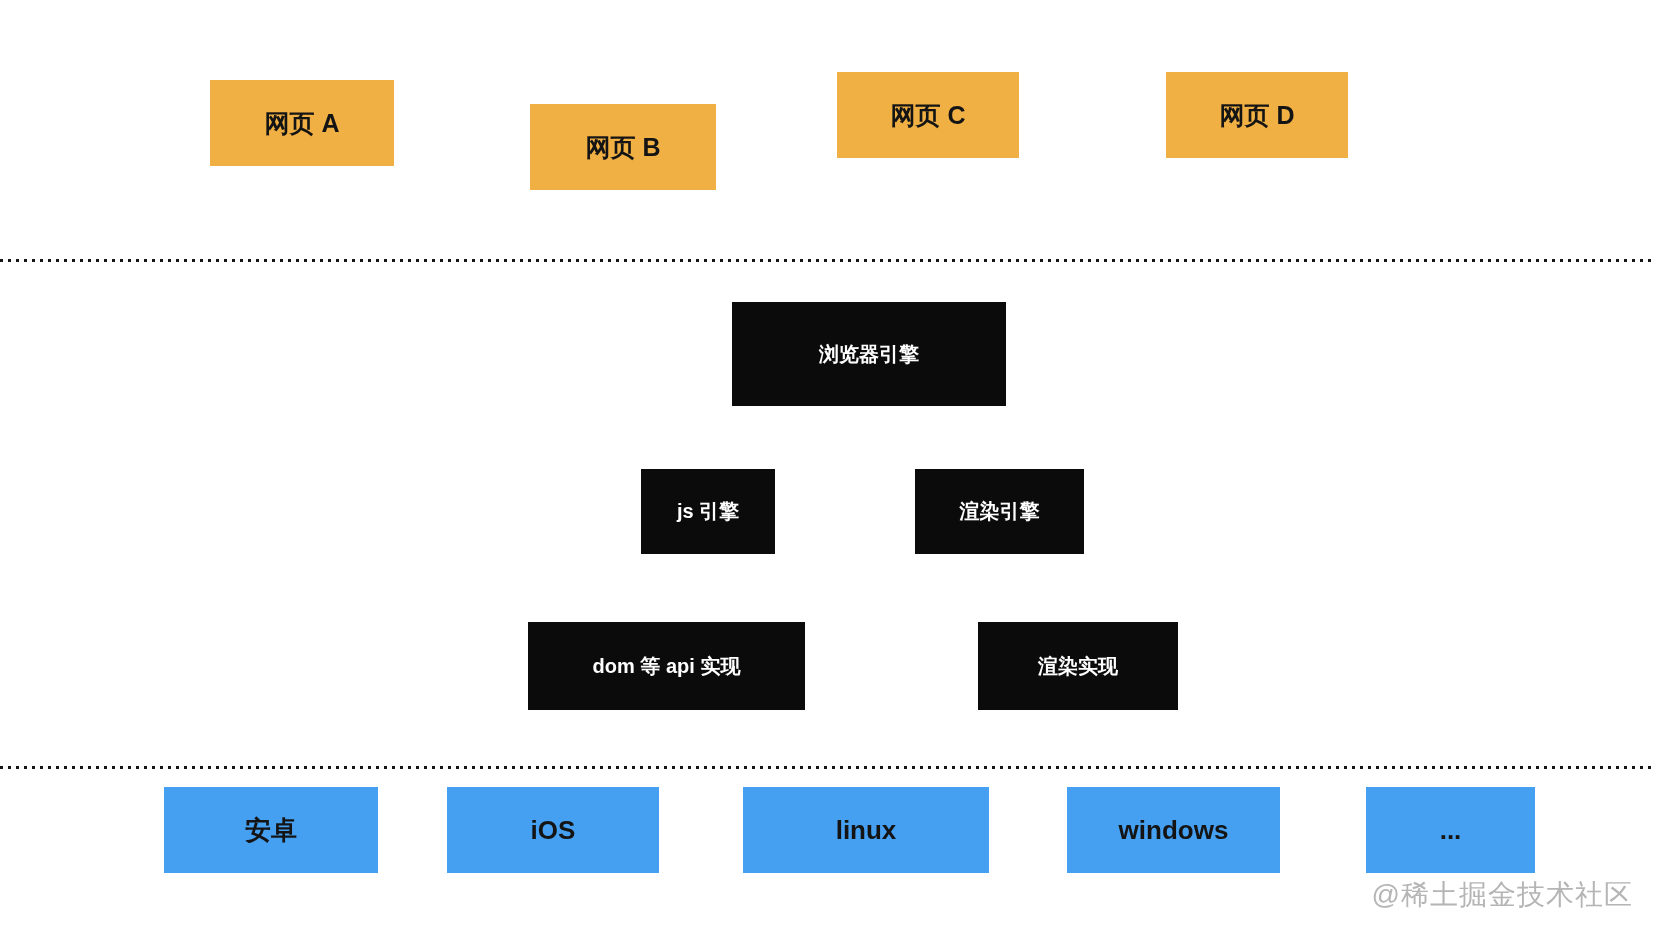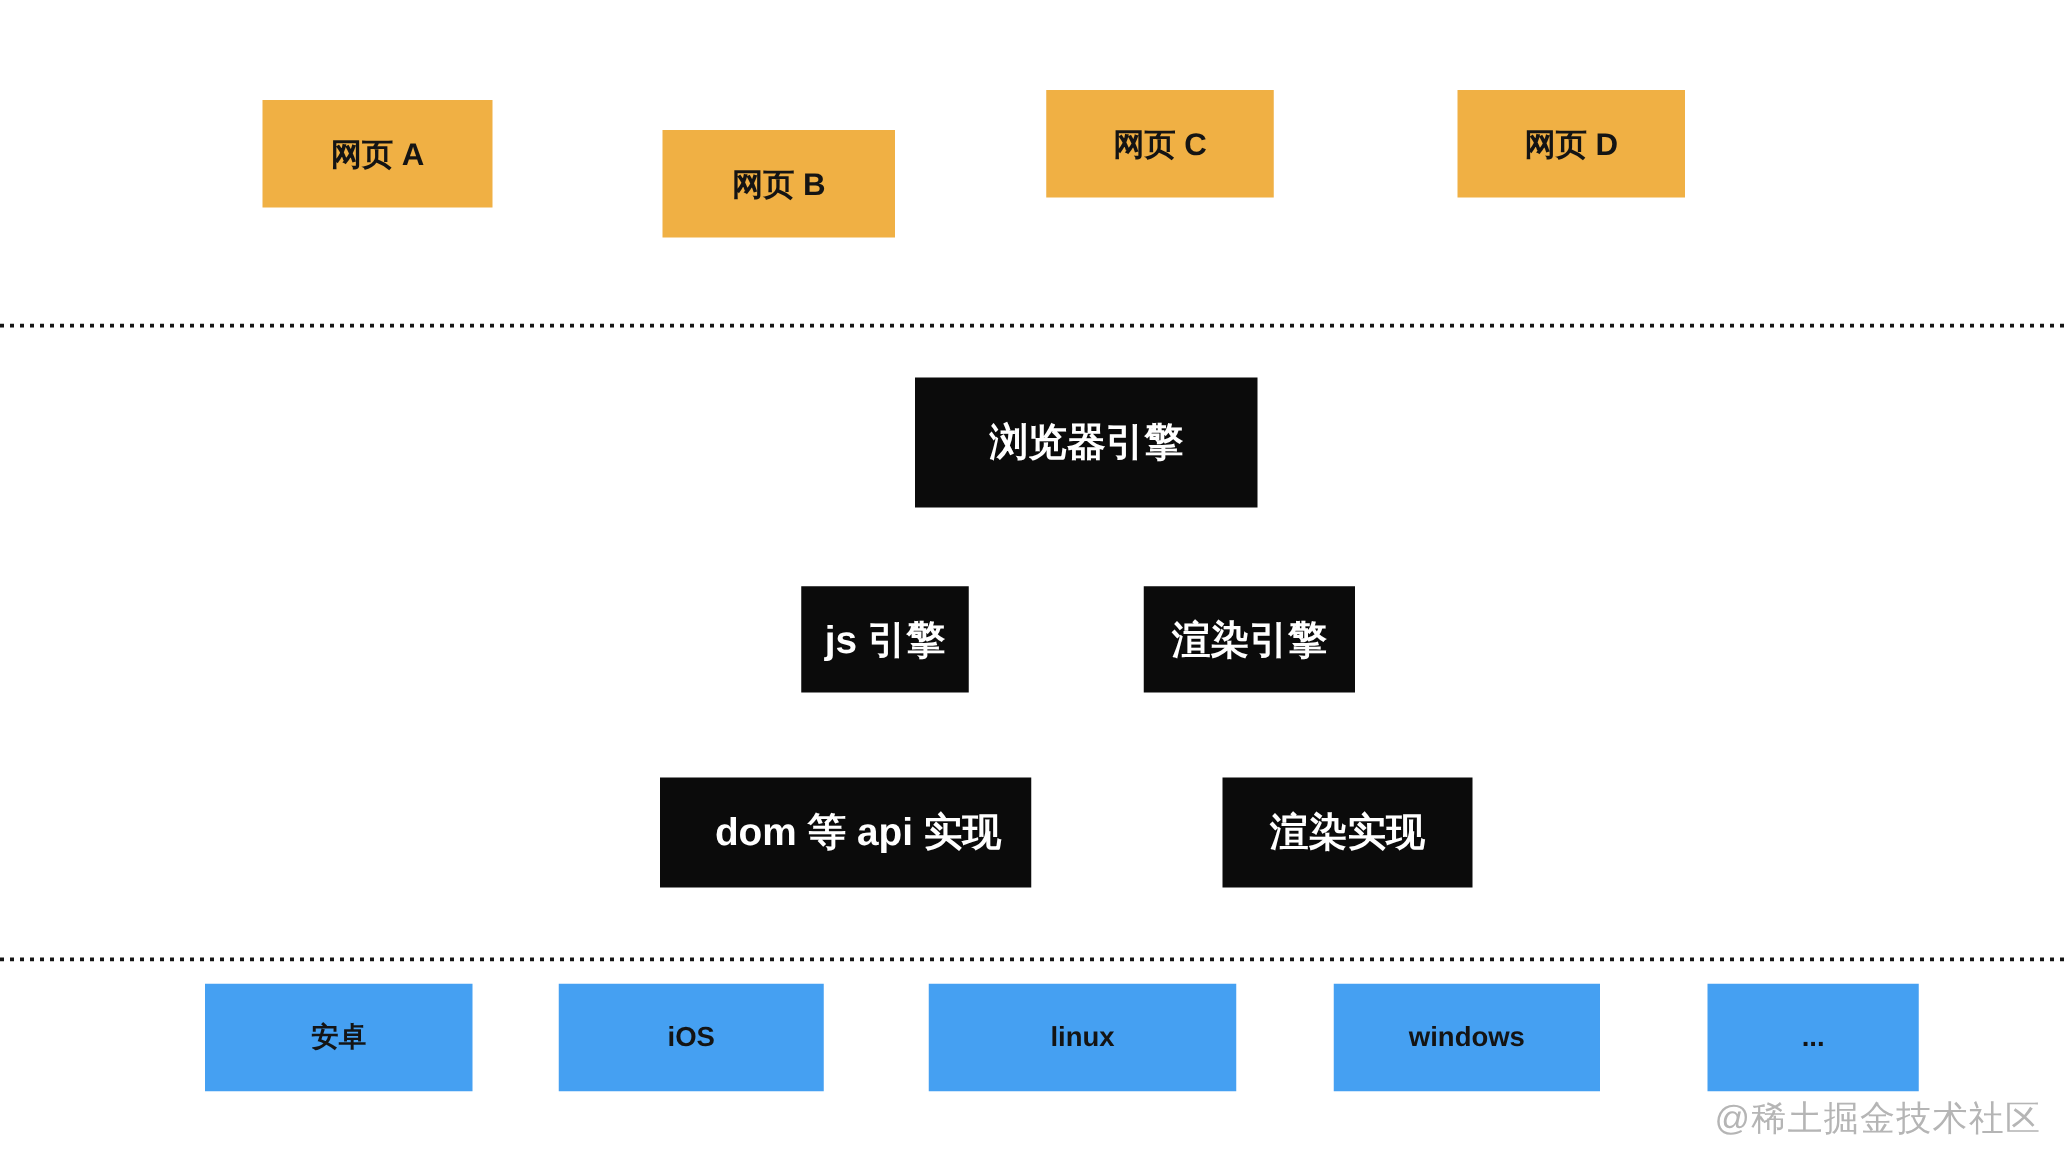--- a/index.html
+++ b/index.html
@@ -25,27 +25,27 @@
     white-space: nowrap;
   }
   .webpage-box {
     background: var(--webpage-box-bg, #F0B044);
     color: var(--webpage-box-text, #141414);
     font-size: 25px;
   }
   .engine-box {
     background: var(--engine-box-bg, #0B0B0B);
     color: var(--engine-box-text, #FFFFFF);
-    font-size: 31px;
+    font-size: 20px;
     text-align: center;
   }
   .platform-box {
     background: var(--platform-box-bg, #45A0F2);
     color: var(--platform-box-text, #141414);
-    font-size: 22px;
+    font-size: 26px;
   }
   .separator {
     position: absolute;
     left: 0;
     width: 100%;
     height: 3px;
     background-image: repeating-linear-gradient(
       to right,
       var(--separator-dot, #151515) 0px,
       var(--separator-dot, #151515) 3px,
@@ -87,21 +87,21 @@
     <span>浏览器引擎</span>
   </div>
 
   <div class="box engine-box" style="left:641px; top:469px; width:134px; height:85px;">
     <span>js 引擎</span>
   </div>
   <div class="box engine-box" style="left:915px; top:469px; width:169px; height:85px;">
     <span>渲染引擎</span>
   </div>
 
-  <div class="box engine-box" style="left:528px; top:622px; width:277px; height:88px;padding-left:20px;">
+  <div class="box engine-box" style="left:528px; top:622px; width:277px; height:88px;">
     <span>dom 等 api 实现</span>
   </div>
   <div class="box engine-box" style="left:937px; top:622px; width:200px; height:88px;margin-left:41px;">
     <span>渲染实现</span>
   </div>
 
   <div class="separator" style="top:766px;"></div>
 
   <div class="box platform-box" style="left:164px; top:787px; width:214px; height:86px;">
     <span>安卓</span>

